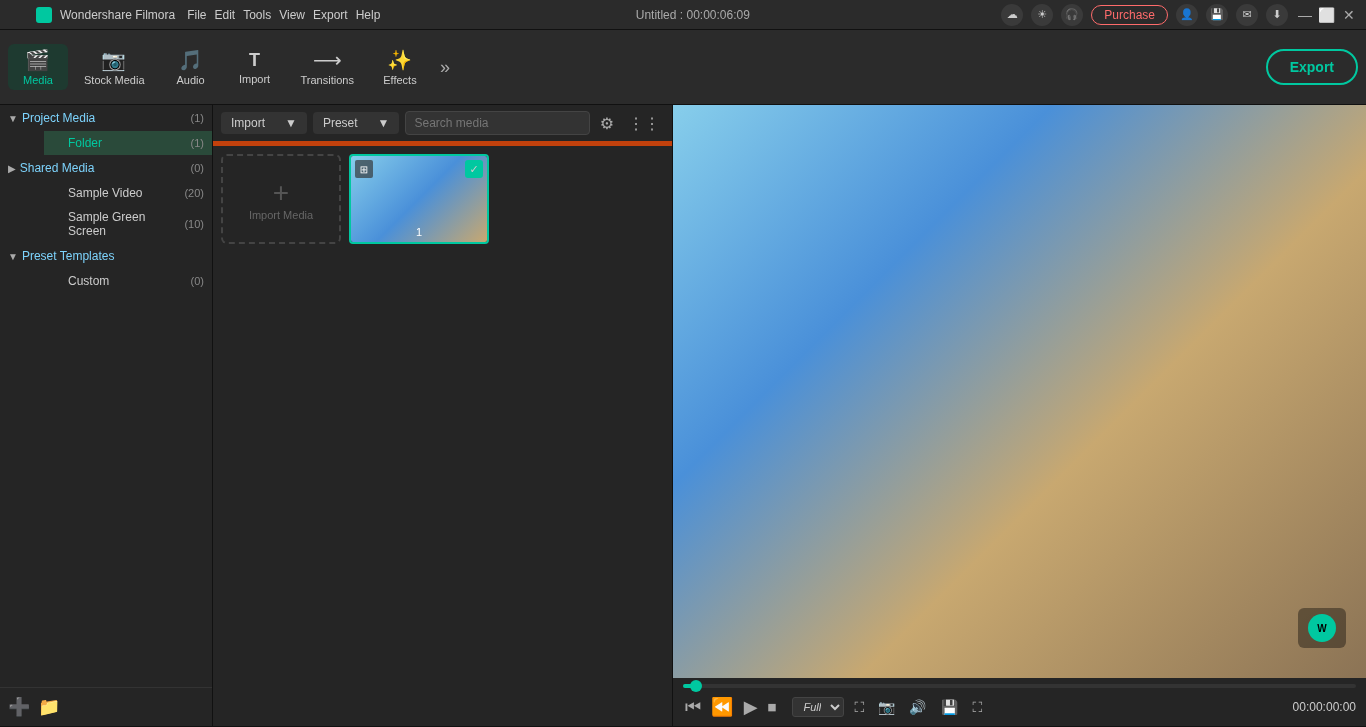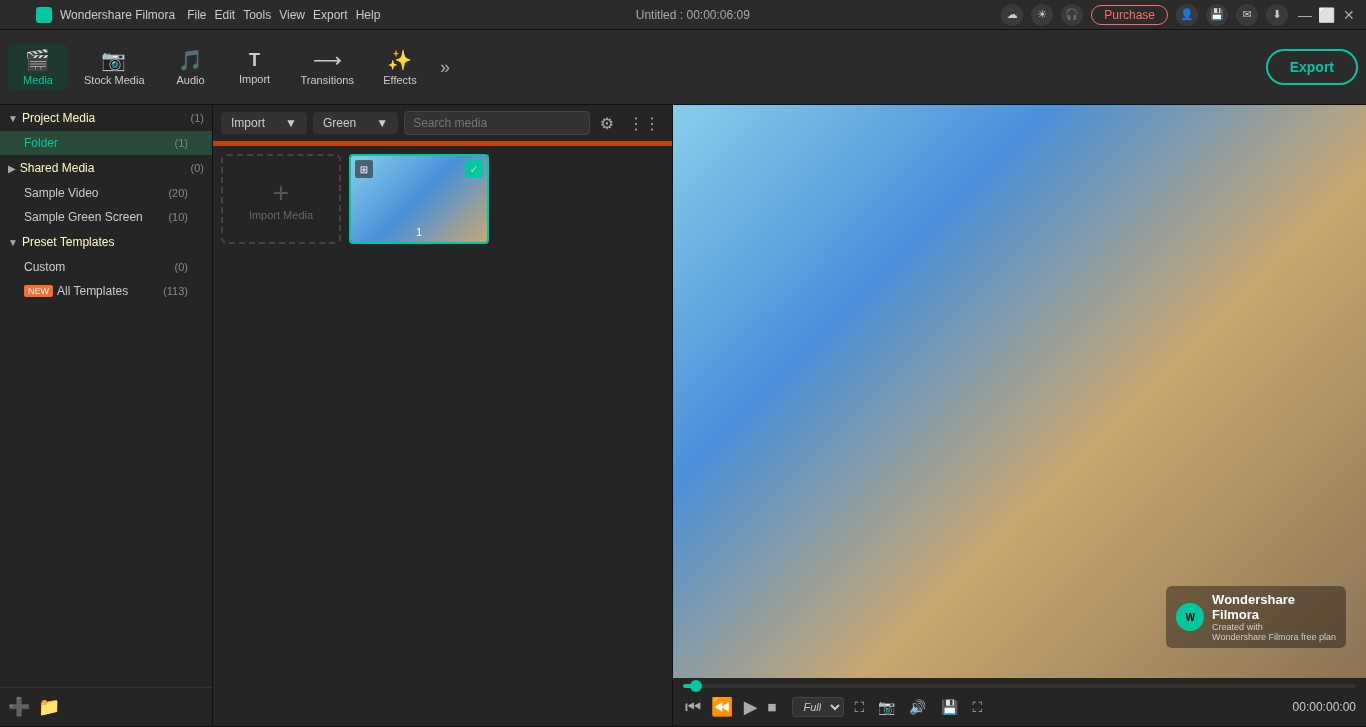--- a/index.html
+++ b/index.html
@@ -31,23 +31,23 @@
     .export-btn { background: transparent; border: 2px solid #00c8a0; color: #00c8a0; padding: 8px 22px; border-radius: 20px; font-size: 14px; font-weight: bold; cursor: pointer; margin-left: auto; }
 
     
     #main { display: flex; height: calc(727px - 30px - 75px - 1px); }
 
     
     #sidebar { width: 213px; background: #252525; border-right: 1px solid #111; display: flex; flex-direction: column; overflow-y: auto; }
     .sidebar-section { }
     .sidebar-header { display: flex; align-items: center; padding: 6px 8px; cursor: pointer; }
     .sidebar-header .arrow { color: #aaa; margin-right: 4px; font-size: 10px; }
-    .sidebar-header .label { flex: 1; color: #fef9c3; font-size: 12px; font-weight: 500; }
+    .sidebar-header .label { flex: 1; color: #7dd3fc; font-size: 12px; font-weight: 500; }
     .sidebar-header .count { color: #888; font-size: 11px; }
-    .sidebar-row { display: flex; align-items: center; padding: 5px 24px 5px 24px; cursor: pointer; }
+    .sidebar-row { display: flex; align-items: center; padding: 5px 8px 5px 24px; cursor: pointer; margin-left: 44px; }
     .sidebar-row.active { background: #2a4a3a; }
     .sidebar-row .label { flex: 1; color: #ccc; font-size: 12px; }
     .sidebar-row.active .label { color: #00c8a0; }
     .sidebar-row .count { color: #888; font-size: 11px; }
     .sidebar-footer { display: flex; align-items: center; padding: 8px; gap: 8px; border-top: 1px solid #333; margin-top: auto; }
     .sidebar-footer span { font-size: 18px; cursor: pointer; color: #aaa; }
 
     
     #media-panel { width: 460px; background: #252525; border-right: 1px solid #111; display: flex; flex-direction: column; }
     #media-toolbar { display: flex; align-items: center; padding: 6px 8px; gap: 6px; border-bottom: 5px solid #c2410c; }
@@ -183,41 +183,36 @@
     <div class="sidebar-section">
       <div class="sidebar-header">
         <span class="arrow">▼</span>
         <span class="label">Preset Templates</span>
         <span class="count"></span>
       </div>
       <div class="sidebar-row">
         <span class="label">Custom</span>
         <span class="count">(0)</span>
       </div>
-      <div class="sidebar-row">
-        <span style="background:#ff6b35;color:#fff;font-size:9px;padding:1px 4px;border-radius:2px;margin-right:4px;">NEW</span>
-        <span class="label">All Templates</span>
-        <span class="count">(113)</span>
-      </div>
     </div>
 
     <div class="sidebar-footer">
       <span>➕</span>
       <span>📁</span>
     </div>
   </div>
 
   <div id="media-panel">
     <div id="media-toolbar">
       <div class="btn-group">
         <button>Import</button>
         <button class="btn-dropdown">▼</button>
       </div>
       <div class="btn-group">
-        <button>Green</button>
+        <button>Preset</button>
         <button class="btn-dropdown">▼</button>
       </div>
       <input id="search-box" type="text" placeholder="Search media" style="">
       <button class="icon-btn">⚙</button>
       <button class="icon-btn">⋮⋮</button>
     </div>
     <div id="media-grid">
       <div class="import-cell">
         <div class="plus">+</div>
         <div class="label">Import Media</div>
@@ -229,26 +224,20 @@
         <div class="thumb-num">1</div>
       </div>
     </div>
   </div>
 
   <div id="preview-panel">
     <div id="preview-video">
       <div class="video-bg"></div>
       <div class="watermark">
         <div class="wm-icon">W</div>
-        <div class="wm-text">
-          <div style="font-size:13px;font-weight:bold;">Wondershare</div>
-          <div style="font-size:13px;font-weight:bold;">Filmora</div>
-          <div style="font-size:9px;color:#ccc;">Created with</div>
-          <div style="font-size:9px;color:#ccc;">Wondershare Filmora free plan</div>
-        </div>
       </div>
     </div>
     <div id="preview-controls">
       <div id="progress-bar">
         <div class="progress-fill"></div>
         <div class="progress-thumb"></div>
       </div>
       <div class="controls-row">
         <button class="ctrl-btn">⏮</button>
         <button class="ctrl-btn">⏪</button>

